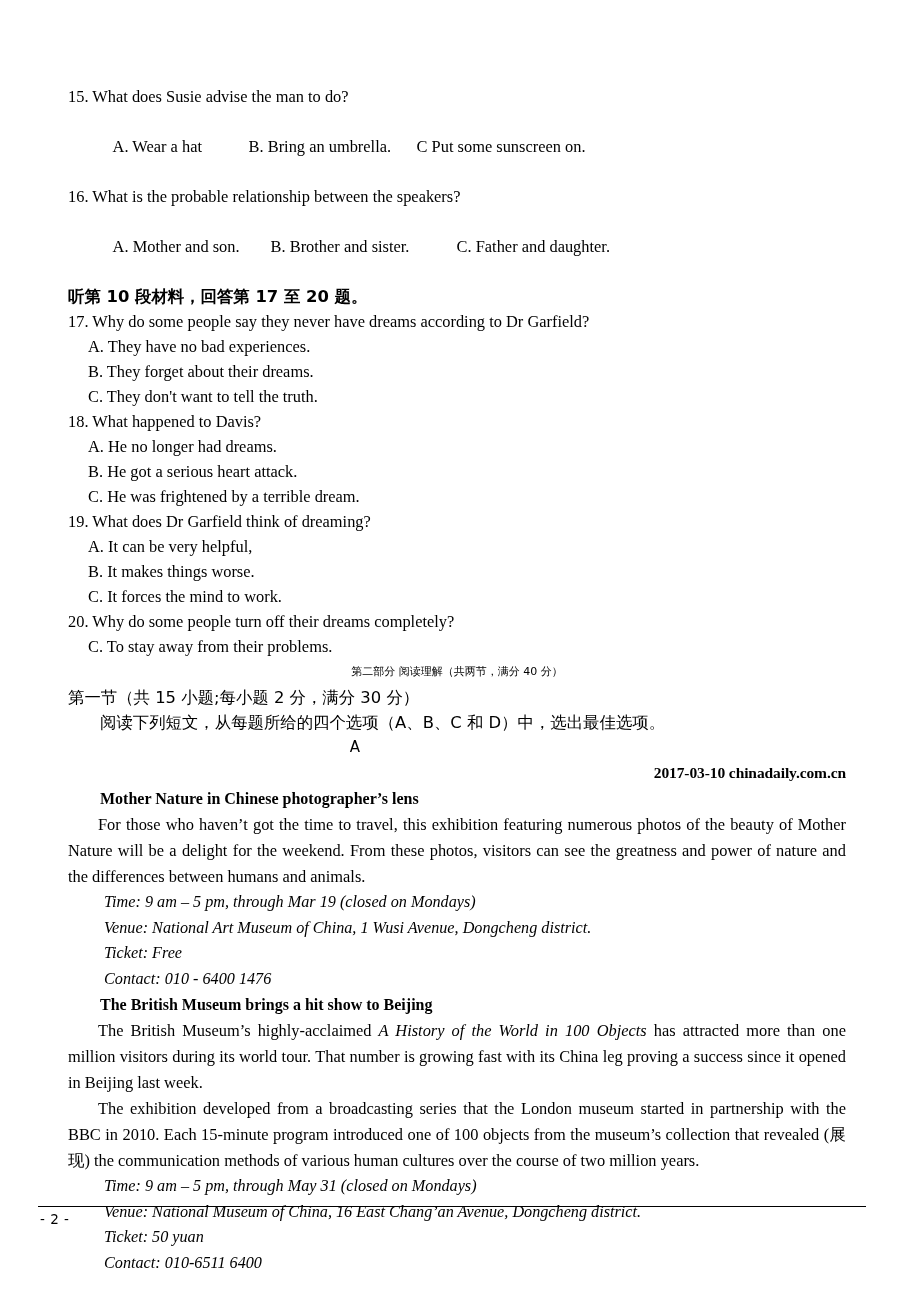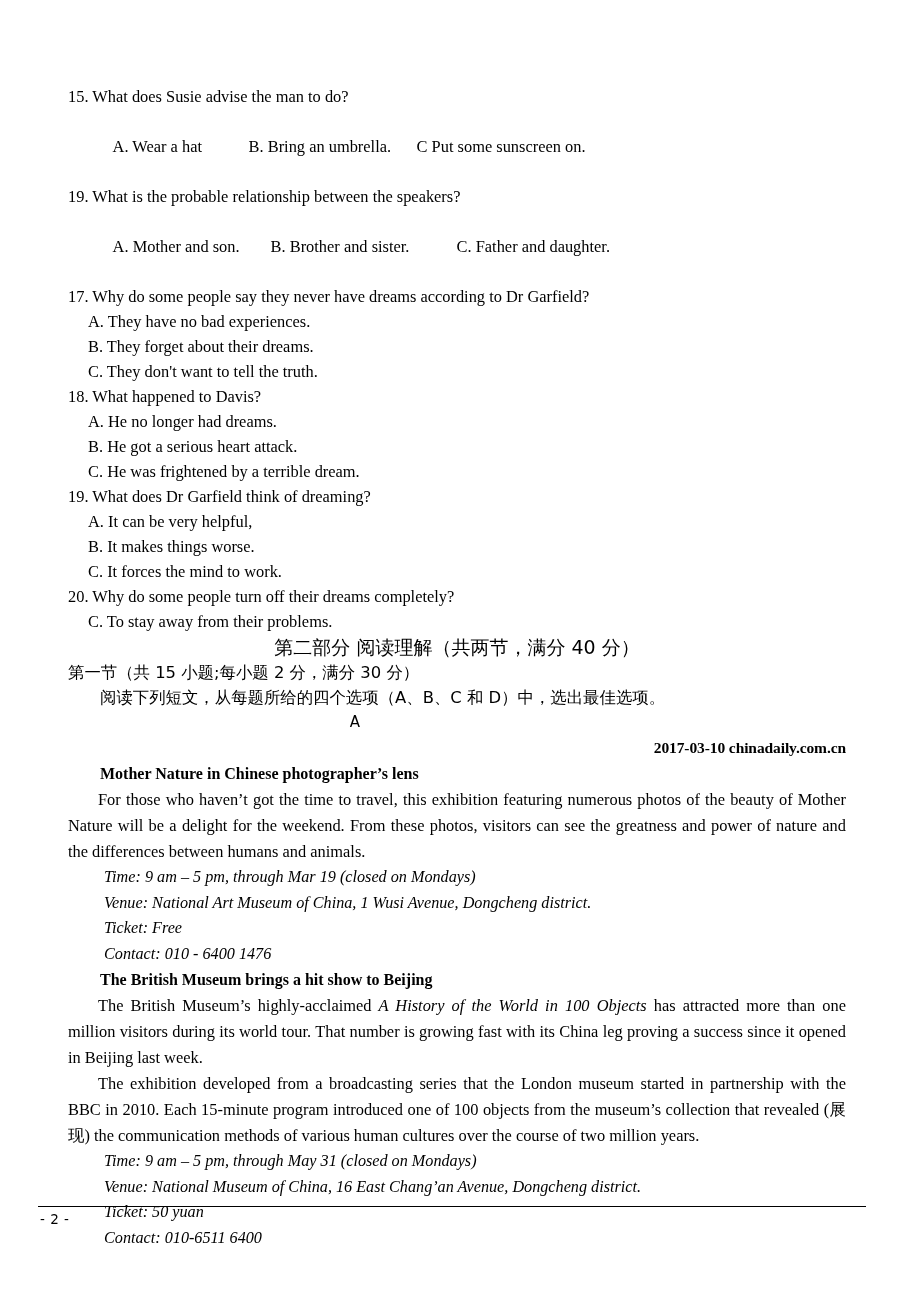--- a/index.html
+++ b/index.html
@@ -51,21 +51,21 @@
     line-height: 25px;
     font-weight: bold;
     font-family: "DejaVu Sans", "Liberation Sans", sans-serif;
   }
   .cn {
     font-size: 16.4px;
     line-height: 25px;
     font-family: "DejaVu Sans", "Liberation Sans", sans-serif;
   }
   .cn-head {
-    font-size: 19px;
+    font-size: 11px;
     line-height: 26px;
     text-align: center;
     font-family: "DejaVu Sans", "Liberation Sans", sans-serif;
   }
   .cn-indent {
     padding-left: 32px;
   }
 
   .center-letter {
     text-align: center;
@@ -126,25 +126,26 @@
 <body>
 
 <div class="page">
   <div class="content">
 
     <div class="q-line">15. What does Susie advise the man to do?</div>
     <div class="opt-line opt-row">
       <span class="o1">A. Wear a hat</span><span class="o2">B. Bring an umbrella.</span><span>C Put some sunscreen on.</span>
     </div>
 
-    <div class="q-line">19. What is the probable relationship between the speakers?</div>
+    <div class="q-line">16. What is the probable relationship between the speakers?</div>
     <div class="opt-line opt-row2">
       <span class="o1">A. Mother and son.</span><span class="o2">B. Brother and sister.</span><span>C. Father and daughter.</span>
     </div>
 
+    <div class="cn-bold">听第 10 段材料，回答第 17 至 20 题。</div>
 
     <div class="q-line">17. Why do some people say they never have dreams according to Dr Garfield?</div>
     <div class="opt-line">A. They have no bad experiences.</div>
     <div class="opt-line">B. They forget about their dreams.</div>
     <div class="opt-line">C. They don't want to tell the truth.</div>
 
     <div class="q-line">18. What happened to Davis?</div>
     <div class="opt-line">A. He no longer had dreams.</div>
     <div class="opt-line">B. He got a serious heart attack.</div>
     <div class="opt-line">C. He was frightened by a terrible dream.</div>

